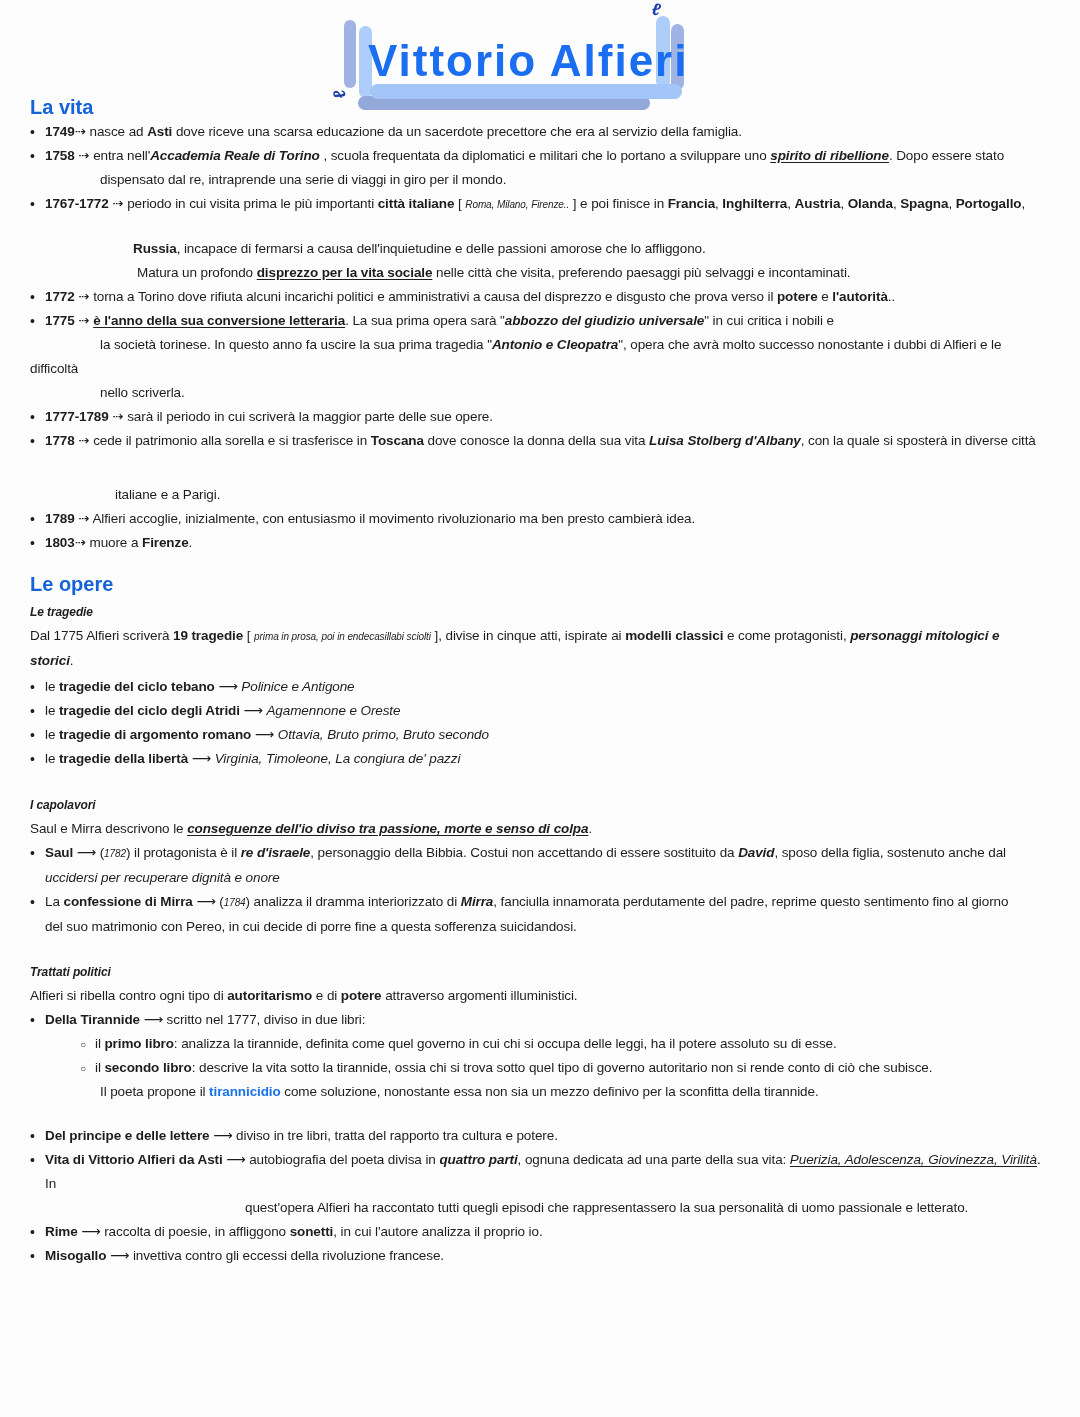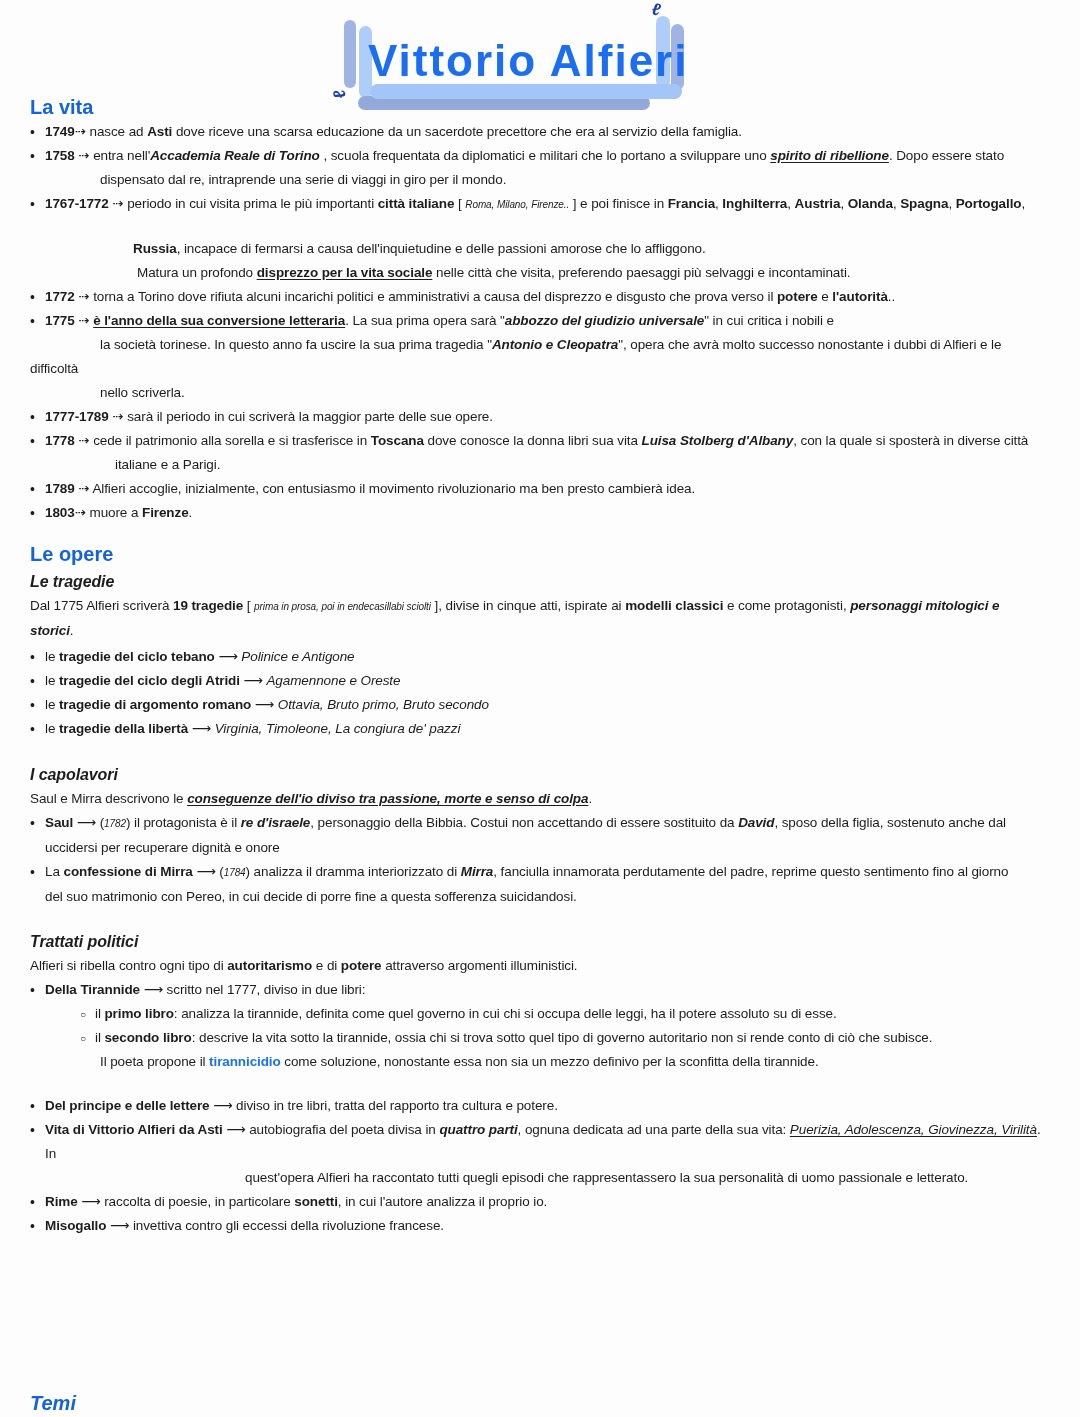--- a/index.html
+++ b/index.html
@@ -26,21 +26,21 @@
   .squiggle{position:absolute;color:#1d3fa8;font-size:17px;font-weight:bold;z-index:4;}
   .sq-tr{left:652px;top:0px;transform:rotate(18deg);}
   .sq-bl{left:336px;top:84px;transform:rotate(-95deg);}
   
   #content{padding:0 28px 0 30px;font-size:13.5px;line-height:24px;letter-spacing:-0.1px;}
   .blk{position:relative;}
   .heading,.heading-italic{
     font-size:20px;font-weight:bold;color:#1463d8;line-height:26px;letter-spacing:0;
   }
   .heading-italic{font-style:italic;}
-  .subheading{font-size:16px;font-weight:bold;font-style:italic;}
+  .subheading{font-size:12px;font-weight:bold;font-style:italic;}
   .bullet{padding-left:15px;}
   .circle{padding-left:65px;}
   .marker{position:absolute;top:0;}
   .marker.dot{left:0px;font-size:14px;}
   .marker.ring{left:50px;font-size:10px;top:1px;}
   .s-b{font-weight:bold;}
   .s-i{font-style:italic;}
   .s-u{text-decoration:underline;text-underline-offset:2px;}
   .s-sm{font-size:10px;font-style:italic;}
   .s-link{color:#1a73e8;font-weight:bold;}
@@ -67,43 +67,43 @@
     <div class="blk cont" style="padding-left: 70px;"><span>dispensato dal re, intraprende una serie di viaggi in giro per il mondo.</span></div>
     <div class="blk bullet"><span class="marker dot">•</span><span class="s-b">1767-1772</span><span> ⇢ periodo in cui visita prima le più importanti </span><span class="s-b">città italiane</span><span> [ </span><span class="s-sm">Roma, Milano, Firenze..</span><span> ] e poi finisce in </span><span class="s-b">Francia</span><span>, </span><span class="s-b">Inghilterra</span><span>, </span><span class="s-b">Austria</span><span>, </span><span class="s-b">Olanda</span><span>, </span><span class="s-b">Spagna</span><span>, </span><span class="s-b">Portogallo</span><span>,</span></div>
     <div class="blk cont" style="padding-left: 103px; margin-top: 20px;"><span class="s-b">Russia</span><span>, incapace di fermarsi a causa dell'inquietudine e delle passioni amorose che lo affliggono.</span></div>
     <div class="blk cont" style="padding-left: 107px;"><span>Matura un profondo </span><span class="s-b s-u">disprezzo per la vita sociale</span><span> nelle città che visita, preferendo paesaggi più selvaggi e incontaminati.</span></div>
     <div class="blk bullet"><span class="marker dot">•</span><span class="s-b">1772</span><span> ⇢ torna a Torino dove rifiuta alcuni incarichi politici e amministrativi a causa del disprezzo e disgusto che prova verso il </span><span class="s-b">potere</span><span> e </span><span class="s-b">l'autorità</span><span>..</span></div>
     <div class="blk bullet"><span class="marker dot">•</span><span class="s-b">1775</span><span> ⇢ </span><span class="s-b s-u">è l'anno della sua conversione letteraria</span><span>. La sua prima opera sarà "</span><span class="s-b s-i">abbozzo del giudizio universale</span><span>" in cui critica i nobili e</span></div>
     <div class="blk cont" style="padding-left: 70px;"><span>la società torinese. In questo anno fa uscire la sua prima tragedia "</span><span class="s-b s-i">Antonio e Cleopatra</span><span>", opera che avrà molto successo nonostante i dubbi di Alfieri e le</span></div>
     <div class="blk cont" style="padding-left: 0px;"><span>difficoltà</span></div>
     <div class="blk cont" style="padding-left: 70px;"><span>nello scriverla.</span></div>
     <div class="blk bullet"><span class="marker dot">•</span><span class="s-b">1777-1789</span><span> ⇢ sarà il periodo in cui scriverà la maggior parte delle sue opere.</span></div>
-    <div class="blk bullet"><span class="marker dot">•</span><span class="s-b">1778</span><span> ⇢ cede il patrimonio alla sorella e si trasferisce in </span><span class="s-b">Toscana</span><span> dove conosce la donna libri sua vita </span><span class="s-b s-i">Luisa Stolberg d'Albany</span><span>, con la quale si sposterà in diverse città</span></div>
-    <div class="blk cont" style="padding-left: 85px;"><span>italiane e a Parigi.</span></div>
+    <div class="blk bullet"><span class="marker dot">•</span><span class="s-b">1778</span><span> ⇢ cede il patrimonio alla sorella e si trasferisce in </span><span class="s-b">Toscana</span><span> dove conosce la donna della sua vita </span><span class="s-b s-i">Luisa Stolberg d'Albany</span><span>, con la quale si sposterà in diverse città</span></div>
+    <div class="blk cont" style="padding-left: 85px; margin-top: 30px;"><span>italiane e a Parigi.</span></div>
     <div class="blk bullet"><span class="marker dot">•</span><span class="s-b">1789</span><span> ⇢ Alfieri accoglie, inizialmente, con entusiasmo il movimento rivoluzionario ma ben presto cambierà idea.</span></div>
     <div class="blk bullet"><span class="marker dot">•</span><span class="s-b">1803</span><span>⇢ muore a </span><span class="s-b">Firenze</span><span>.</span></div>
     <div class="blk heading" style="margin-top: 16px;"><span>Le opere</span></div>
     <div class="blk subheading" style="margin-top: 3px;"><span>Le tragedie</span></div>
     <div class="blk para"><span>Dal 1775 Alfieri scriverà </span><span class="s-b">19 tragedie</span><span> [ </span><span class="s-sm">prima in prosa, poi in endecasillabi sciolti</span><span> ], divise in cinque atti, ispirate ai </span><span class="s-b">modelli classici</span><span> e come protagonisti, </span><span class="s-b s-i">personaggi mitologici e</span></div>
     <div class="blk para"><span class="s-b s-i">storici</span><span>.</span></div>
     <div class="blk bullet" style="margin-top: 2px;"><span class="marker dot">•</span><span>le </span><span class="s-b">tragedie del ciclo tebano</span><span> ⟶ </span><span class="s-i">Polinice e Antigone</span></div>
     <div class="blk bullet"><span class="marker dot">•</span><span>le </span><span class="s-b">tragedie del ciclo degli Atridi</span><span> ⟶ </span><span class="s-i">Agamennone e Oreste</span></div>
     <div class="blk bullet"><span class="marker dot">•</span><span>le </span><span class="s-b">tragedie di argomento romano</span><span> ⟶ </span><span class="s-i">Ottavia, Bruto primo, Bruto secondo</span></div>
     <div class="blk bullet"><span class="marker dot">•</span><span>le </span><span class="s-b">tragedie della libertà</span><span> ⟶ </span><span class="s-i">Virginia, Timoleone, La congiura de' pazzi</span></div>
     <div class="blk subheading" style="margin-top: 22px;"><span>I capolavori</span></div>
     <div class="blk para"><span>Saul e Mirra descrivono le </span><span class="s-b s-i s-u">conseguenze dell'io diviso tra passione, morte e senso di colpa</span><span>.</span></div>
     <div class="blk bullet"><span class="marker dot">•</span><span class="s-b">Saul</span><span> ⟶ (</span><span class="s-sm">1782</span><span>) il protagonista è il </span><span class="s-b s-i">re d'israele</span><span>, personaggio della Bibbia. Costui non accettando di essere sostituito da </span><span class="s-b s-i">David</span><span>, sposo della figlia, sostenuto anche dal</span></div>
-    <div class="blk cont" style="padding-left: 15px;"><span>uccidersi per recuperare dignità e onore</span></div>
+    <div class="blk cont" style="padding-left: 15px; font-style: italic;"><span>uccidersi per recuperare dignità e onore</span></div>
     <div class="blk bullet"><span class="marker dot">•</span><span>La </span><span class="s-b">confessione di Mirra</span><span> ⟶ (</span><span class="s-sm">1784</span><span>) analizza il dramma interiorizzato di </span><span class="s-b s-i">Mirra</span><span>, fanciulla innamorata perdutamente del padre, reprime questo sentimento fino al giorno</span></div>
     <div class="blk cont" style="padding-left: 15px;"><span>del suo matrimonio con Pereo, in cui decide di porre fine a questa sofferenza suicidandosi.</span></div>
     <div class="blk subheading" style="margin-top: 21px;"><span>Trattati politici</span></div>
     <div class="blk para"><span>Alfieri si ribella contro ogni tipo di </span><span class="s-b">autoritarismo</span><span> e di </span><span class="s-b">potere</span><span> attraverso argomenti illuministici.</span></div>
     <div class="blk bullet"><span class="marker dot">•</span><span class="s-b">Della Tirannide</span><span> ⟶ scritto nel 1777, diviso in due libri:</span></div>
     <div class="blk circle"><span class="marker ring">○</span><span>il </span><span class="s-b">primo libro</span><span>: analizza la tirannide, definita come quel governo in cui chi si occupa delle leggi, ha il potere assoluto su di esse.</span></div>
     <div class="blk circle"><span class="marker ring">○</span><span>il </span><span class="s-b">secondo libro</span><span>: descrive la vita sotto la tirannide, ossia chi si trova sotto quel tipo di governo autoritario non si rende conto di ciò che subisce.</span></div>
     <div class="blk cont" style="padding-left: 70px;"><span>Il poeta propone il </span><span class="s-link">tirannicidio</span><span> come soluzione, nonostante essa non sia un mezzo definivo per la sconfitta della tirannide.</span></div>
     <div class="blk bullet" style="margin-top: 20px;"><span class="marker dot">•</span><span class="s-b">Del principe e delle lettere</span><span> ⟶ diviso in tre libri, tratta del rapporto tra cultura e potere.</span></div>
     <div class="blk bullet"><span class="marker dot">•</span><span class="s-b">Vita di Vittorio Alfieri da Asti</span><span> ⟶ autobiografia del poeta divisa in </span><span class="s-b s-i">quattro parti</span><span>, ognuna dedicata ad una parte della sua vita: </span><span class="s-i s-u">Puerizia, Adolescenza, Giovinezza, Virilità</span><span>. In</span></div>
     <div class="blk cont" style="padding-left: 215px;"><span>quest'opera Alfieri ha raccontato tutti quegli episodi che rappresentassero la sua personalità di uomo passionale e letterato.</span></div>
-    <div class="blk bullet"><span class="marker dot">•</span><span class="s-b">Rime</span><span> ⟶ raccolta di poesie, in particolare </span><span class="s-b">sonetti</span><span>, in cui l'autore analizza il proprio io.</span></div>
+    <div class="blk bullet"><span class="marker dot">•</span><span class="s-b">Rime</span><span> ⟶ raccolta di poesie, in affliggono </span><span class="s-b">sonetti</span><span>, in cui l'autore analizza il proprio io.</span></div>
     <div class="blk bullet"><span class="marker dot">•</span><span class="s-b">Misogallo</span><span> ⟶ invettiva contro gli eccessi della rivoluzione francese.</span></div>
     <div class="blk heading-italic" style="margin-top: 152px;"><span>Temi</span></div>
   </div>
 
 </body></html>

